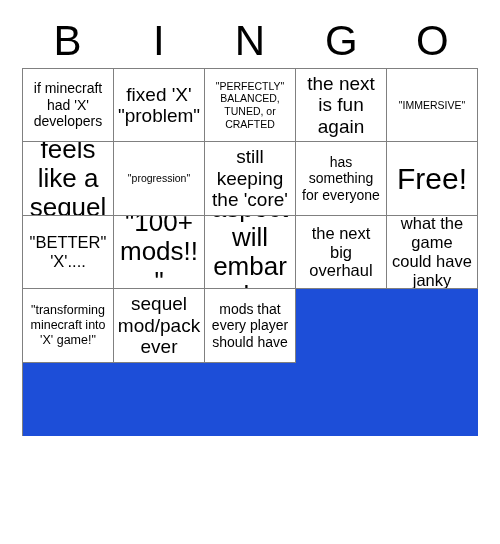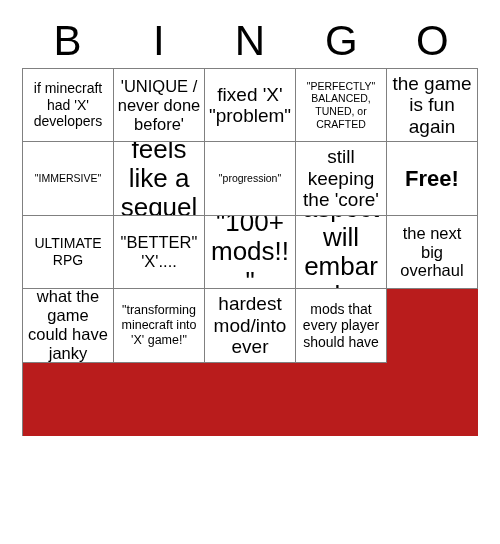--- a/index.html
+++ b/index.html
@@ -50,21 +50,21 @@
     left: 22px;
     top: 68px;
     width: 456px;
     height: 368px;
     display: grid;
     grid-template-columns: repeat(5, 1fr);
     grid-template-rows: repeat(5, 1fr);
     border-top: 1px solid #808080;
     border-left: 1px solid #808080;
     box-sizing: border-box;
-    background: #b91c1c;
+    background: #1d4ed8;
   }
   .bingo-cell {
     border-right: 1px solid #808080;
     border-bottom: 1px solid #808080;
     box-sizing: border-box;
     display: flex;
     align-items: center;
     justify-content: center;
     text-align: center;
     padding: 2px 3px;
@@ -79,71 +79,68 @@
     color: #000000;
   }
 
   
   .sz-xs  { font-size: 10.5px; line-height: 1.22; }
   .sz-s   { font-size: 12.5px; line-height: 1.2; }
   .sz-m   { font-size: 14px;   line-height: 1.18; }
   .sz-l   { font-size: 16.5px; line-height: 1.15; }
   .sz-xl  { font-size: 19px;   line-height: 1.14; }
   .sz-xxl { font-size: 26px;   line-height: 1.12; }
-  .sz-free { font-size: 22px; line-height: 1; font-weight: bold; }
+  .sz-free { font-size: 30px; line-height: 1; }
 </style>
 </head>
 <body>
 
 <div id="bingo-card">
 
   <div id="bingo-header">
     <div class="header-letter">B</div>
     <div class="header-letter">I</div>
     <div class="header-letter">N</div>
     <div class="header-letter">G</div>
     <div class="header-letter">O</div>
   </div>
 
   <div id="bingo-grid">
 
     <div class="bingo-cell">
       <span class="cell-text sz-m">if minecraft had 'X' developers</span>
     </div>
     <div class="bingo-cell">
-      <span class="cell-text sz-l">'UNIQUE / never done before'</span>
-    </div>
-    <div class="bingo-cell">
       <span class="cell-text sz-xl">fixed 'X' "problem"</span>
     </div>
     <div class="bingo-cell">
       <span class="cell-text sz-xs">"PERFECTLY" BALANCED, TUNED, or CRAFTED</span>
     </div>
     <div class="bingo-cell">
-      <span class="cell-text sz-xl">the game is fun again</span>
+      <span class="cell-text sz-xl">the next is fun again</span>
     </div>
 
     <div class="bingo-cell">
       <span class="cell-text sz-xs">"IMMERSIVE"</span>
     </div>
     <div class="bingo-cell">
       <span class="cell-text sz-xxl">feels like a sequel</span>
     </div>
     <div class="bingo-cell">
       <span class="cell-text sz-xs">"progression"</span>
     </div>
 
     <div class="bingo-cell">
       <span class="cell-text sz-xl">still keeping the 'core'</span>
     </div>
     <div class="bingo-cell">
-      <span class="cell-text sz-free">Free!</span>
+      <span class="cell-text sz-m">has something for everyone</span>
     </div>
     <div class="bingo-cell">
-      <span class="cell-text sz-m">ULTIMATE RPG</span>
+      <span class="cell-text sz-free">Free!</span>
     </div>
     <div class="bingo-cell">
       <span class="cell-text sz-l">"BETTER" 'X'....</span>
     </div>
 
     <div class="bingo-cell">
       <span class="cell-text sz-xxl">"100+ mods!!"</span>
     </div>
     <div class="bingo-cell">
       <span class="cell-text sz-xxl">aspect will embark</span>
@@ -152,20 +149,20 @@
       <span class="cell-text sz-l">the next big overhaul</span>
     </div>
 
     <div class="bingo-cell">
       <span class="cell-text sz-l">what the game could have janky</span>
     </div>
     <div class="bingo-cell">
       <span class="cell-text sz-s">"transforming minecraft into 'X' game!"</span>
     </div>
     <div class="bingo-cell">
-      <span class="cell-text sz-xl">hardest mod/into ever</span>
+      <span class="cell-text sz-xl">sequel mod/pack ever</span>
     </div>
     <div class="bingo-cell">
       <span class="cell-text sz-m">mods that every player should have</span>
     </div>
 
   </div>
 </div>
 
 </body></html>

